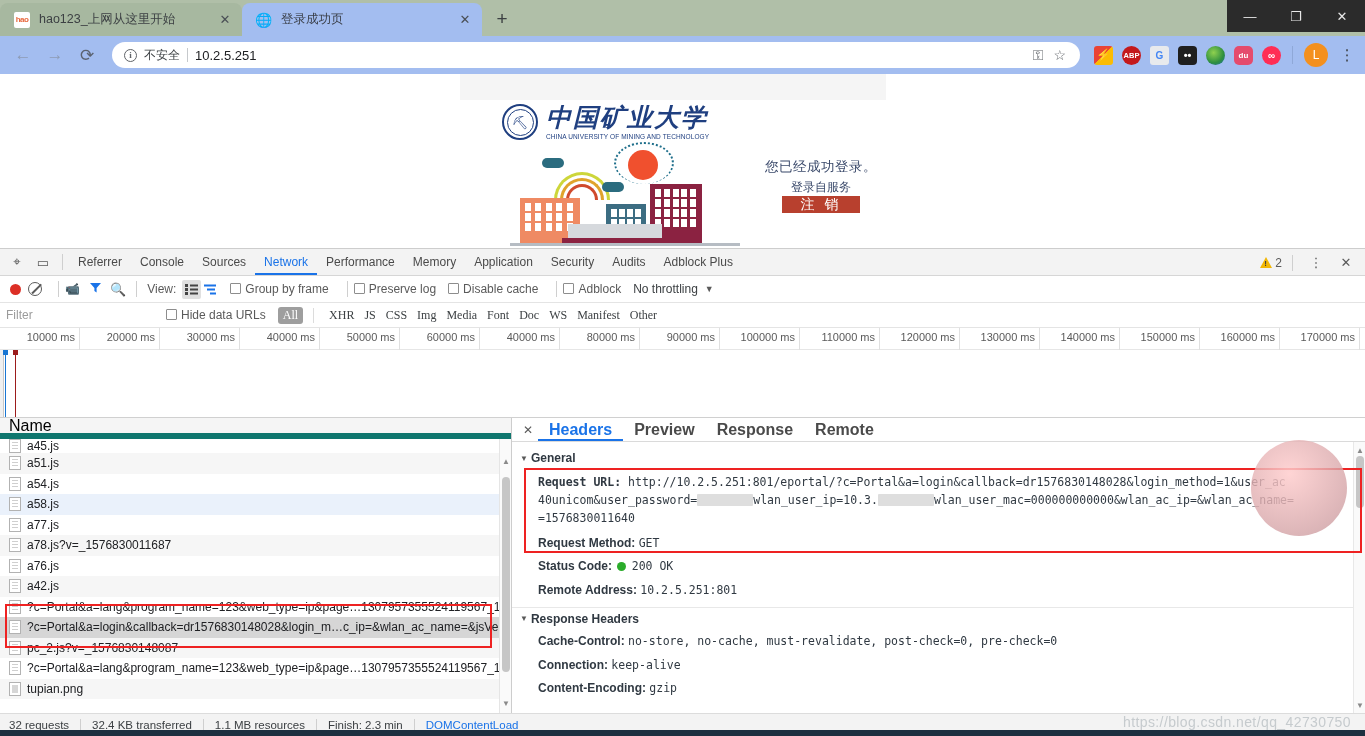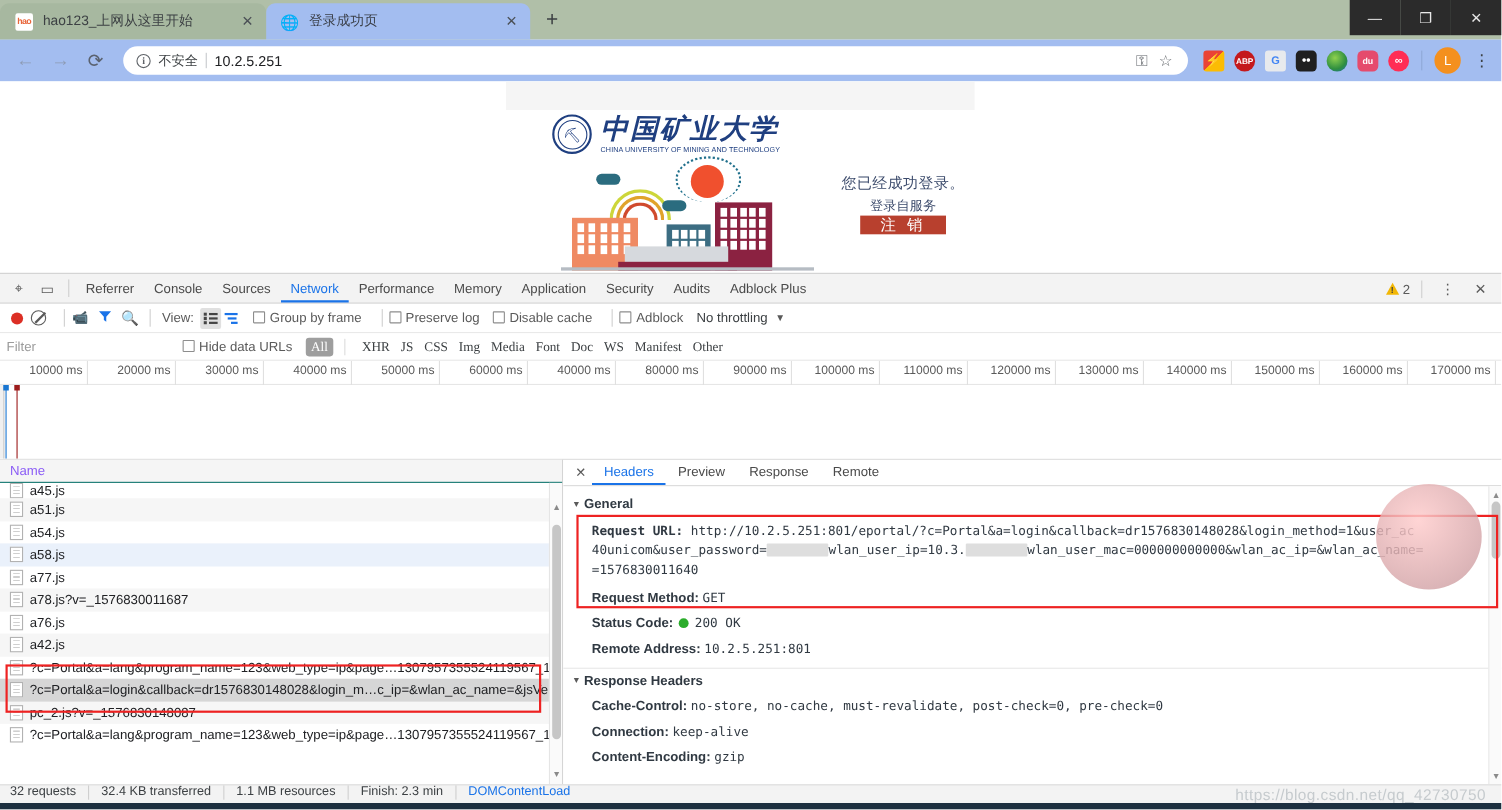--- a/index.html
+++ b/index.html
@@ -243,22 +243,22 @@
   .ov-line-blue { position: absolute; left: 5px; top: 0; width: 1px; height: 67px; background: #1976d2; }
   .ov-line-red { position: absolute; left: 15px; top: 0; width: 1px; height: 67px; background: #9c1c1c; }
   .ov-mark-b { position: absolute; left: 3px; top: 0; width: 5px; height: 5px; background: #1976d2; }
   .ov-mark-r { position: absolute; left: 13px; top: 0; width: 5px; height: 5px; background: #9c1c1c; }
   .ov-handle-l { position: absolute; left: 0; top: 22px; width: 4px; height: 67px; background: #f0f0f0; border-right: 1px solid #c9c9c9; }
 
   
   .dt-split { position: absolute; top: 169px; left: 0; right: 0; bottom: 23px; display: flex; }
   .pane-left { width: 512px; position: relative; border-right: 1px solid #cdcdcd; background: #fff; display: flex; flex-direction: column; }
   .nm-header {
-    height: 21px; border-bottom: 1px solid #0f766e; background: #f5f5f5;
-    display: flex; align-items: center; padding-left: 9px; font-size: 12px; color: #8b5cf6;
+    height: 21px; border-bottom: 6px solid #0f766e; background: #f5f5f5;
+    display: flex; align-items: center; padding-left: 9px; font-size: 16px; color: #000000;
   }
   .nm-list { flex: 1 1 auto; position: relative; overflow: hidden; }
   .nm-row {
     height: 20.5px; display: flex; align-items: center; gap: 6px;
     padding-left: 9px; font-size: 12px; color: #202124; white-space: nowrap;
     overflow: hidden; cursor: pointer;
   }
   .nm-row.alt { background: #f6f6f6; }
   .nm-row.hl { background: #eaf1fb; }
   .nm-row.selrow { background: #d6d6d6; }
@@ -282,21 +282,21 @@
   }
   .nm-thumb { position: absolute; left: 2px; top: 38px; width: 8px; height: 195px; background: #c6c6c6; border-radius: 4px; }
   .sc-arrow { position: absolute; left: 0; width: 12px; height: 12px; display: flex; align-items: center; justify-content: center; font-size: 8px; color: #8a8a8a; cursor: pointer; }
 
   .pane-right { flex: 1 1 auto; position: relative; background: #fff; overflow: hidden; }
   .rt-tabs {
     height: 24px; border-bottom: 1px solid #dadada; display: flex; align-items: center;
     padding-left: 6px; gap: 0; background: #fff;
   }
   .rt-close { width: 20px; text-align: center; color: #5a5a5a; cursor: pointer; font-size: 12px; }
-  .rt-tab { padding: 0 11px; height: 23px; line-height: 23px; font-size: 12px; color: #4a4a4a; cursor: pointer; }
+  .rt-tab { padding: 0 11px; height: 23px; line-height: 23px; font-size: 16px; color: #4a4a4a; cursor: pointer; font-weight: bold; }
   .rt-tab.sel { color: #1a73e8; box-shadow: inset 0 -2px 0 #1a73e8; }
   .hdr-body { padding: 6px 0 0 8px; font-size: 12px; }
   .sect-title { font-weight: bold; color: #303942; margin: 3px 0 4px 0; display: flex; align-items: center; gap: 3px; cursor: pointer; }
   .tri { font-size: 8px; color: #5a5a5a; }
   .hdr-row { padding: 3.5px 0 3.5px 18px; line-height: 1.35; }
   .hk { font-weight: bold; color: #303942; }
   .hv { color: #303942; font-family: "DejaVu Sans Mono", monospace; font-size: 11.5px; }
   .urlwrap { font-family: "DejaVu Sans Mono", monospace; font-size: 11.5px; word-break: break-all; line-height: 1.6; }
   .status-dot { display: inline-block; width: 9px; height: 9px; border-radius: 50%; background: #2bac2b; vertical-align: -1px; margin: 0 2px; }
   .redbox-hdr {
@@ -305,21 +305,21 @@
   }
   .hdr-sep { height: 1px; background: #e8e8e8; margin: 5px 0 4px -8px; }
   .redact { display: inline-block; background: #dedede; height: 12px; vertical-align: -2px; border-radius: 1px; }
   .rt-scroll { position: absolute; right: 0; top: 24px; bottom: 0; width: 12px; background: #fafafa; border-left: 1px solid #e8e8e8; }
   .rt-thumb { position: absolute; left: 2px; top: 14px; width: 8px; height: 52px; background: #c6c6c6; border-radius: 4px; }
 
   
   .dt-status {
     position: absolute; bottom: 0; left: 0; width: 1365px; height: 23px;
     border-top: 1px solid #dcdcdc; background: #f3f3f3; display: flex;
-    padding-left: 9px; font-size: 11.5px; color: #3c4043;
+    align-items: center; padding-left: 9px; font-size: 11.5px; color: #3c4043;
   }
   .st-sep { width: 1px; height: 13px; background: #cfcfcf; margin: 0 11px; }
   .st-blue { color: #1a73e8; }
 
   
   .watermark {
     position: absolute; right: 14px; bottom: 6px; font-size: 14px;
     color: rgba(160,170,175,0.55); letter-spacing: 0.4px; pointer-events: none;
     z-index: 20;
   }
@@ -675,20 +675,24 @@
             <span class="nm-text">?c=Portal&amp;a=login&amp;callback=dr1576830148028&amp;login_m…c_ip=&amp;wlan_ac_name=&amp;jsVe</span>
           </div>
           <div class="nm-row alt">
             <span class="file-ico"></span>
             <span class="nm-text">pc_2.js?v=_1576830148087</span>
           </div>
           <div class="nm-row">
             <span class="file-ico"></span>
             <span class="nm-text">?c=Portal&amp;a=lang&amp;program_name=123&amp;web_type=ip&amp;page…1307957355524119567_1</span>
           </div>
+          <div class="nm-row alt">
+            <span class="file-ico img"></span>
+            <span class="nm-text">tupian.png</span>
+          </div>
         </div>
         <div class="redbox-rows"></div>
         <div class="nm-scroll">
           <div class="sc-arrow" style="top:16px;">▲</div>
           <div class="nm-thumb"></div>
           <div class="sc-arrow" style="bottom:4px;">▼</div>
         </div>
       </div>
 
       <div class="pane-right">

